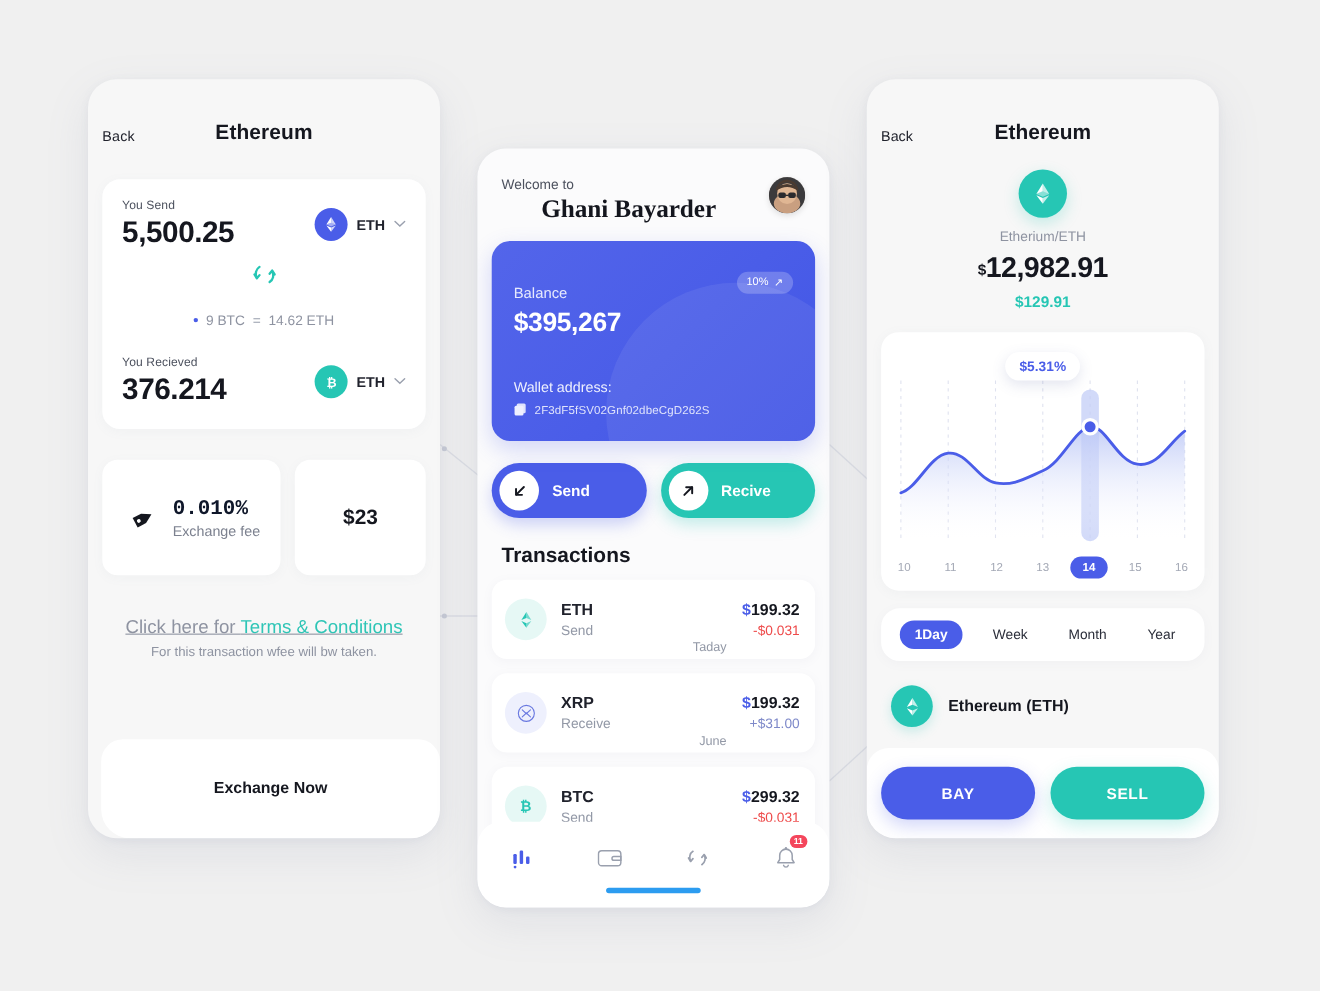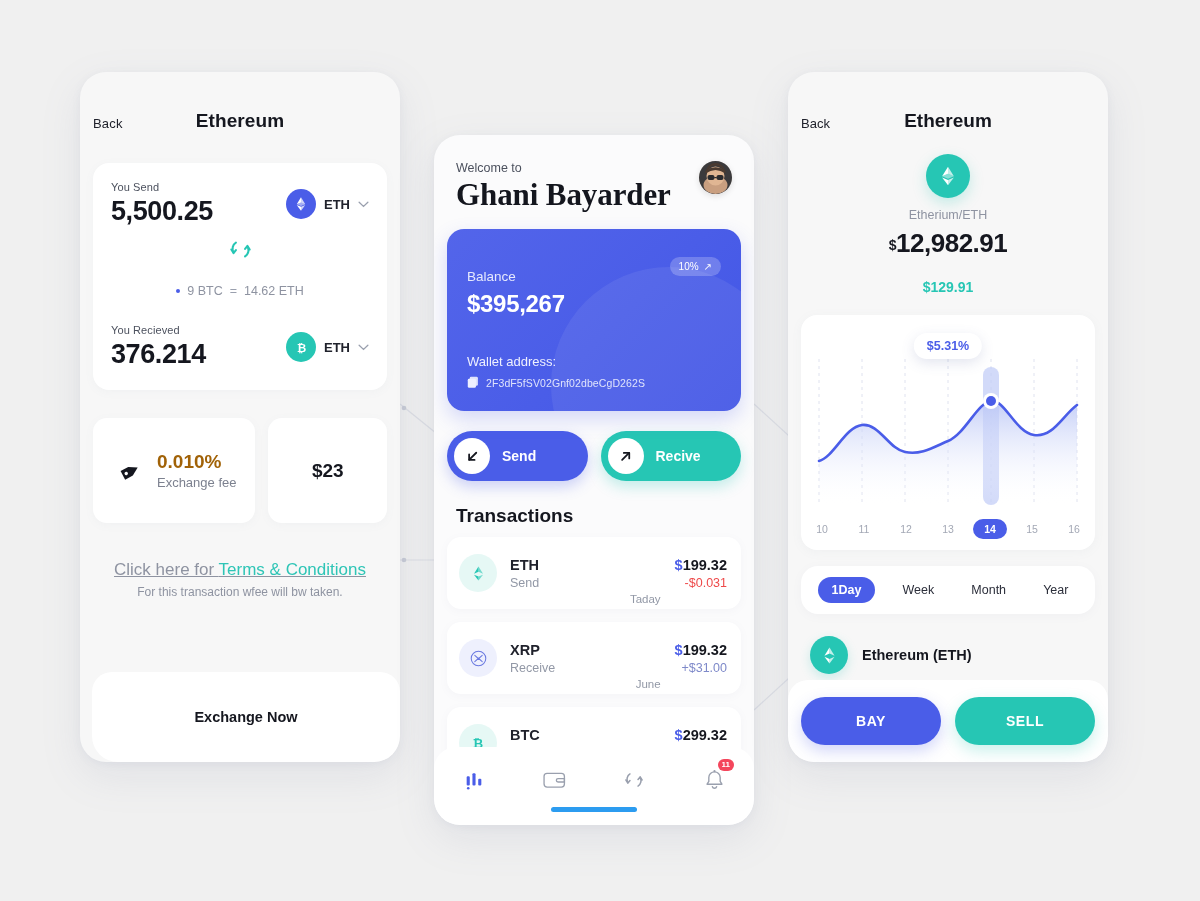--- a/index.html
+++ b/index.html
@@ -66,21 +66,21 @@
   .rate-eq { color: #9aa0ae; }
 
   .p1-tiles { display: flex; gap: 13px; margin: 28px 13px 0; }
   .tile {
     background: #fff; border-radius: 14px; height: 105px;
     display: flex; align-items: center; justify-content: center;
     box-shadow: 0 2px 10px rgba(120,130,160,.05);
   }
   .tile-fee { flex: 1.32; gap: 13px; padding-left: 6px; }
   .tile-amt { flex: 1; }
-  .fee-texts .fee-pct { font-size: 19px; font-weight: 700; color: #a16207; }
+  .fee-texts .fee-pct { font-size: 19px; font-weight: 700; color: #0f172a; font-family: Liberation Mono, monospace; }
   .fee-texts .fee-cap { font-size: 13px; color: #7c818f; margin-top: 2px; }
   .tile-amt-val { font-size: 19px; font-weight: 700; color: #15171f; }
 
   .terms { margin-top: 34px; text-align: center; line-height: 1.55; }
   .terms .t1 { font-size: 17px; color: #8e93a1; text-decoration: underline; }
   .terms .t1 a { color: #2ec5b6; text-decoration: none; }
   .terms .t2 { font-size: 12px; color: #8e93a1; }
 
   .p1-cta {
     position: absolute; left: 12px; right: 0; bottom: 0; height: 90px;
@@ -91,22 +91,23 @@
 
   
   #phone2 {
     left: 434px; top: 135px; width: 320px; height: 690px;
     background: #fbfbfc;
   }
   .p2-top { padding: 26px 22px 0; display: flex; justify-content: space-between; align-items: flex-start; }
   .welcome-sm { font-size: 12.5px; color: #4c515e; }
   .welcome-name {
     font-family: "Liberation Serif", serif;
-    font-size: 31px; font-weight: 700; color: #14161e; margin-top: 2px;
+    font-size: 23px; font-weight: 700; color: #14161e; margin-top: 2px;
     letter-spacing: -.1px;
+    margin-left: 36px;
   }
   .avatar {
     width: 33px; height: 33px; border-radius: 50%; flex: none;
     background: #d9cfc6; overflow: hidden; position: relative;
     box-shadow: 0 2px 6px rgba(0,0,0,.12);
   }
 
   .bal-card {
     margin: 16px 13px 0; border-radius: 17px; padding: 20px 20px 22px;
     background: linear-gradient(135deg,#5365ea 0%,#4a5de8 55%,#4256e6 100%);
@@ -207,21 +208,21 @@
     position: relative; z-index: 2;
   }
   .p3-coin-badge {
     width: 44px; height: 44px; border-radius: 50%; background: #26c6b4;
     display: flex; align-items: center; justify-content: center;
     box-shadow: 0 5px 14px rgba(38,198,180,.25);
   }
   .p3-pair { font-size: 12.5px; color: #8e93a1; margin-top: 10px; }
   .p3-price { font-size: 26px; font-weight: 700; color: #15171f; margin-top: 6px; letter-spacing: -.5px; }
   .p3-price .dollar { font-size: 14px; font-weight: 700; vertical-align: 2px; }
-  .p3-sub { font-size: 14px; font-weight: 700; color: #26c6b4; margin-top: 20px; }
+  .p3-sub { font-size: 14px; font-weight: 700; color: #26c6b4; margin-top: 7px; }
 
   .chart-card {
     margin: 20px 13px 0; background: #fff; border-radius: 16px; height: 235px;
     position: relative; box-shadow: 0 2px 11px rgba(120,130,160,.06);
     overflow: hidden;
   }
   .chart-tip {
     position: absolute; left: 50%; transform: translateX(-50%);
     top: 18px; background: #fff; border-radius: 13px; padding: 6px 13px;
     font-size: 12.5px; font-weight: 700; color: #4a5de8;

